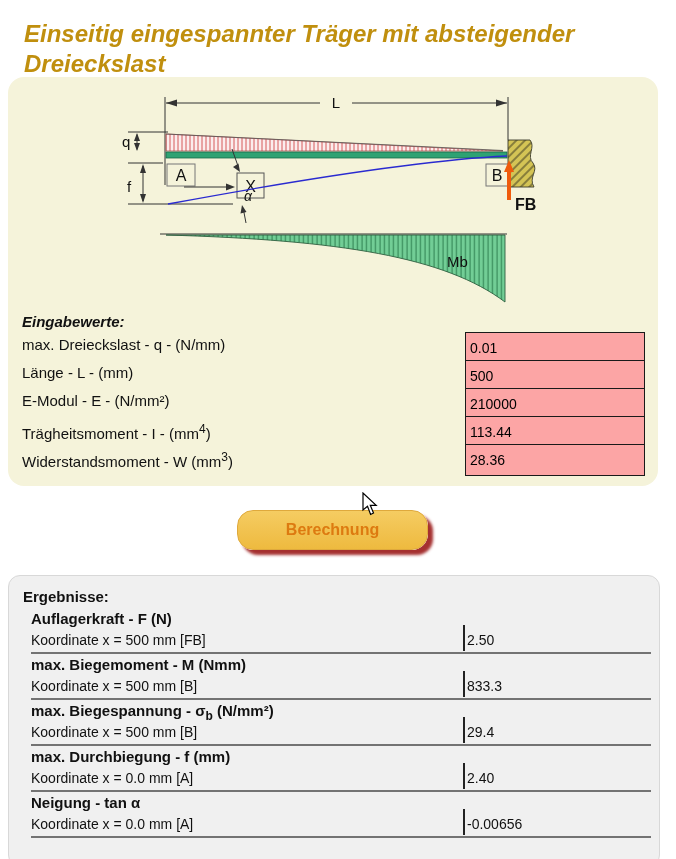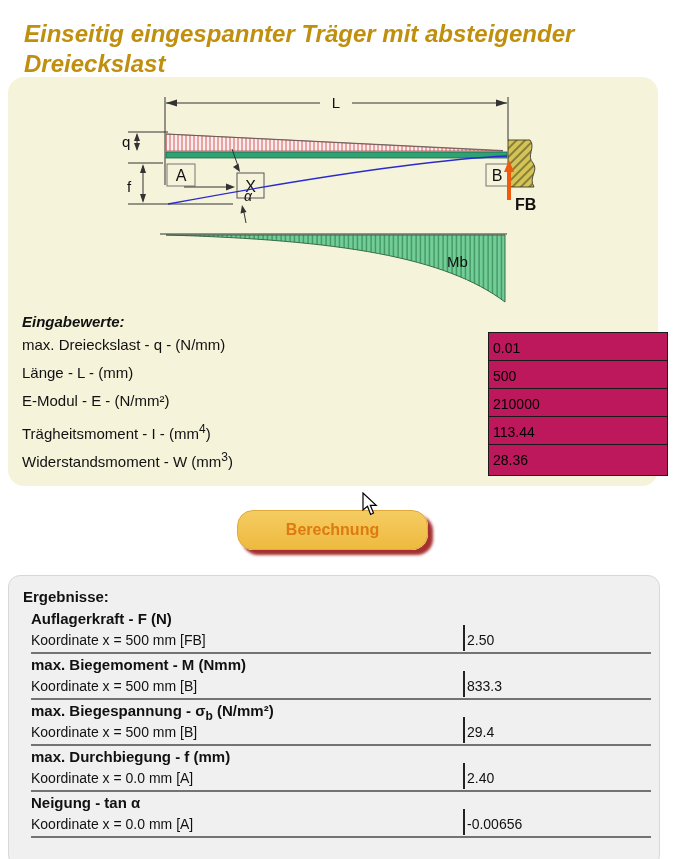--- a/index.html
+++ b/index.html
@@ -25,22 +25,22 @@
     font-size:15px;font-weight:bold;font-style:italic;color:#111;
   }
   .input-rows{position:absolute;left:0;top:255px;width:650px;height:150px;}
   .input-row{position:absolute;left:0;width:650px;height:26px;padding-left:24px;}
   .input-label{
     position:absolute;left:14px;top:0;height:26px;line-height:26px;
     font-size:15px;color:#111;white-space:nowrap;
   }
   .input-label sup{font-size:12px;}
   .input-box{
-    position:absolute;left:480px;top:0;width:180px;height:32px;
-    border:1.5px solid #1a1a1a;background:#be185d;border-radius:0;
+    position:absolute;left:457px;top:0;width:180px;height:32px;
+    border:1.5px solid #1a1a1a;background:#fca5a5;border-radius:0;
     font-family:"Liberation Sans",sans-serif;font-size:14px;color:#000;
     padding:0 4px;box-sizing:border-box;
   }
 
   
   .calc-button{
     position:absolute;left:237px;top:510px;width:191px;height:40px;
     background:linear-gradient(to bottom,var(--button-top,#F5CC62),var(--button-bottom,#EEBA3F));
     border:1px solid #DFA93C;border-radius:16px;
     box-shadow:5px 5px 3px var(--button-shadow,#A53030);

